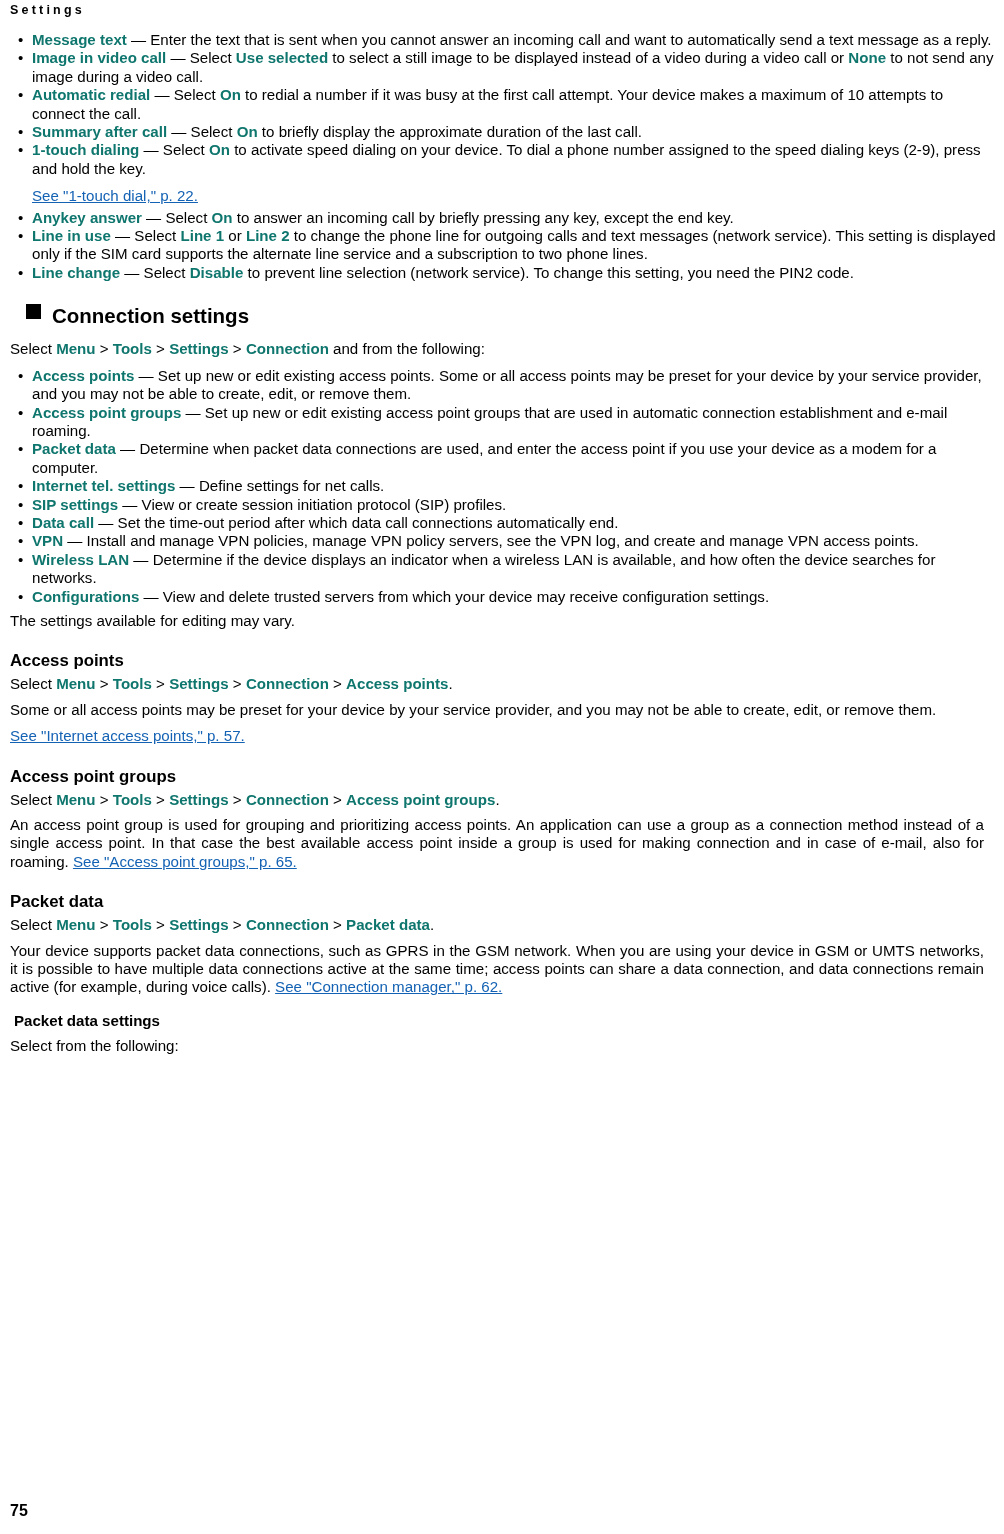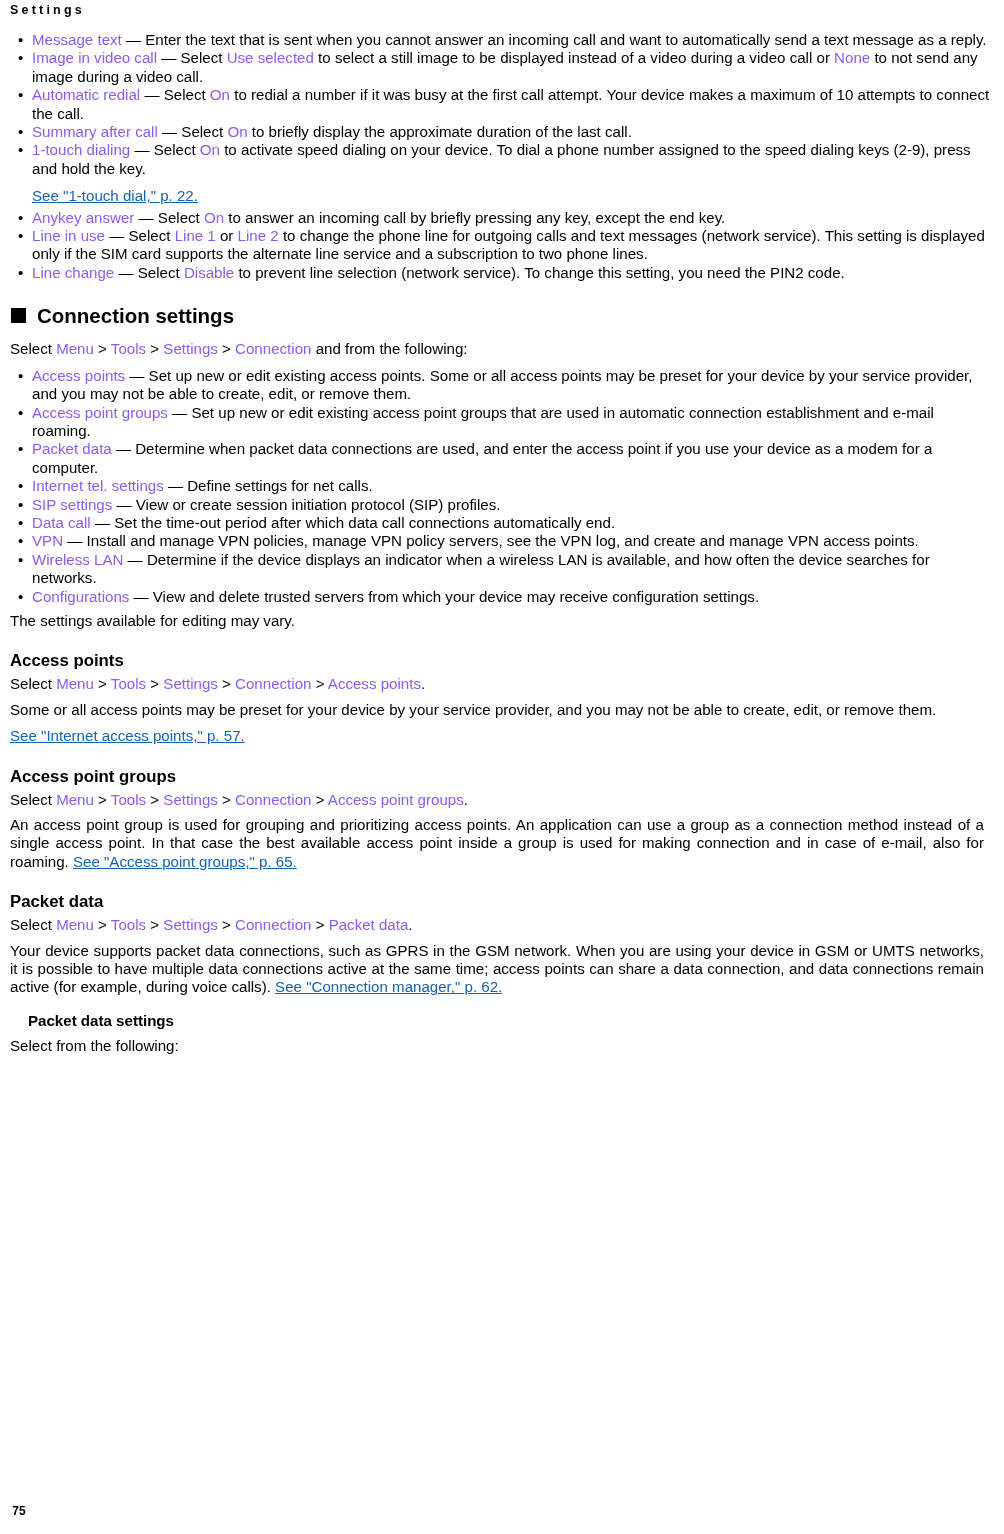--- a/index.html
+++ b/index.html
@@ -66,38 +66,37 @@
     line-height: 18.4px;
     color: #000;
   }
   li .sub-note {
     display: block;
     margin-top: 9px;
     margin-bottom: 3px;
   }
   
   .ui {
-    color: #8b5cf6;
-    font-weight: normal;
+    color: #0f766e;
+    font-weight: bold;
   }
   .xref {
     color: #1462B4;
     text-decoration: underline;
     font-weight: normal;
   }
   .gt { color: #000; font-weight: normal; }
 
   
   h2.sec-head {
     font-size: 20.5px;
     font-weight: bold;
-    margin: 22px 0 13px 1px;
+    margin: 22px 0 13px 16px;
     line-height: 23px;
     display: flex;
-    align-items: center;
     letter-spacing: 0px;
   }
   h2.sec-head .marker {
     display: inline-block;
     width: 15px;
     height: 15px;
     background: #000;
     margin-right: 11px;
     flex: 0 0 auto;
     position: relative;
@@ -105,21 +104,21 @@
   }
   h3.sub-head {
     font-size: 16.8px;
     font-weight: bold;
     margin: 21px 0 4px 0;
     line-height: 20px;
   }
   h4.min-head {
     font-size: 15.1px;
     font-weight: bold;
-    margin: 15px 0 7px 18px;
+    margin: 15px 0 7px 4px;
     line-height: 18px;
   }
   
   .footer {
     position: absolute;
     left: 10px;
     right: 8px;
     bottom: 14px;
     height: 18px;
     font-size: 11.6px;
@@ -131,21 +130,21 @@
     top: 0;
     margin-top: 47px;
   }
   .footer .pageno {
     position: absolute;
     left: 0;
     right: 0;
     top: 0;
     text-align: center;
     font-weight: bold;
-    font-size: 12px;
+    font-size: 16px;
     padding-left: 0px;
   }
   .footer .pageno span { display: inline-block; transform: translateX(-484px); }
 </style>
 </head>
 <body>
 
 <div class="page">
 
   <div class="running-header">Settings</div>

